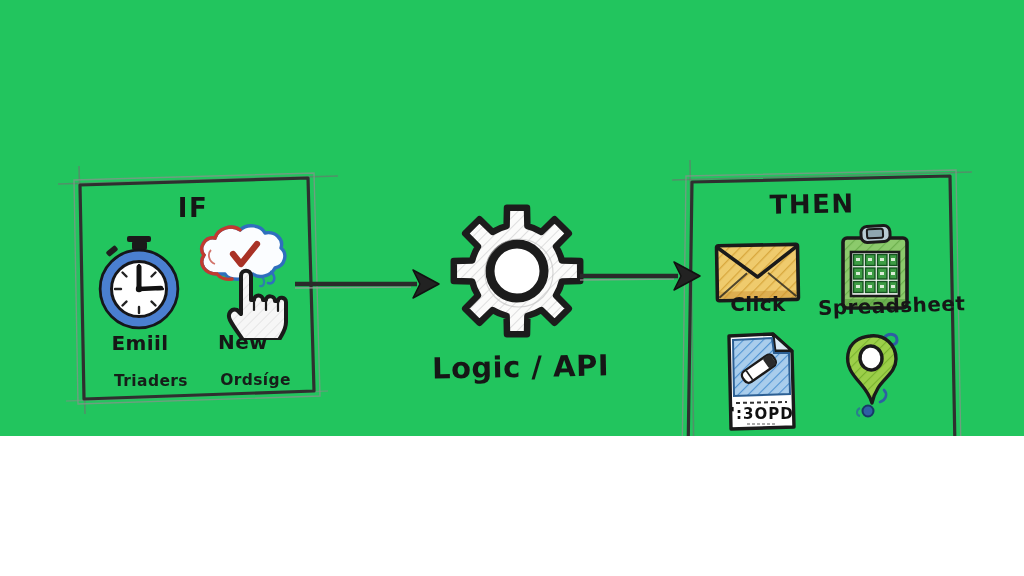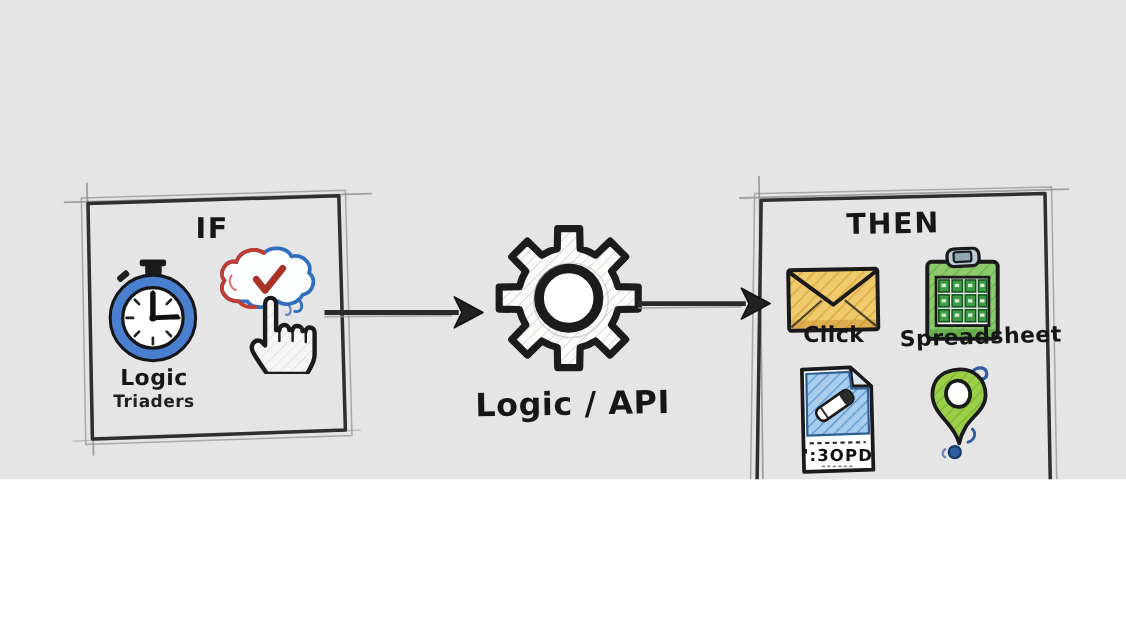--- a/index.html
+++ b/index.html
@@ -1,28 +1,28 @@
 <!DOCTYPE html>
 <html><head>
 <meta charset="utf-8">
 <style>
   html,body{margin:0;padding:0;background:#ffffff;}
   #canvas{
     position:relative;width:1024px;height:436px;overflow:hidden;
-    background:#e5e5e5;font-family:"DejaVu Sans",sans-serif;
+    background:#22c55e;font-family:"DejaVu Sans",sans-serif;
   }
   .abs{position:absolute;}
   .label{
     position:absolute;font-family:"DejaVu Sans",sans-serif;font-weight:700;
     color:#161616;text-align:center;line-height:1.08;letter-spacing:.4px;
     white-space:nowrap;
   }
   .title{font-size:26px;letter-spacing:1.5px;}
   .sub1{font-size:20px;}
-  .sub2{font-size:15.5px;margin-top:2px;opacity:.95;}
+  .sub2{font-size:15.5px;margin-top:18px;opacity:.95;text-align:right;}
   .action-label{font-size:20px;}
   .process-label{font-size:29px;letter-spacing:.5px;}
   .r-1{transform:rotate(-1deg);}
   .r-2{transform:rotate(-1.8deg);}
   svg{display:block;}
 </style>
 </head>
 <body>
 
 <div id="canvas">
@@ -87,22 +87,26 @@
       <path d="M22,88 C18,82 12,74 9,68 C6,62 10,56 16,58 L20,62 L20,24 C20,17 30,17 30,24 L30,48 L33,48 C33,42 42,42 42,48 L45,48 C45,43 54,43 54,49 L57,49 C57,44 65,45 65,50 L65,70 C65,78 61,82 58,88 Z" fill="url(#hw)" stroke="#1a1a1a" stroke-width="4" stroke-linejoin="round" stroke-linecap="round"></path>
       <g stroke="#1a1a1a" stroke-width="2.2" stroke-linecap="round">
         <line x1="33" y1="50" x2="33" y2="58"></line>
         <line x1="45" y1="50" x2="45" y2="58"></line>
         <line x1="57" y1="51" x2="57" y2="59"></line>
       </g>
     </g>
   </svg>
 
   <div class="label" style="left:92px;top:333px;width:96px;">
-    <div class="sub1">Logic</div>
+    <div class="sub1">Emiil</div>
     <div class="sub2">Triaders</div>
+  </div>
+  <div class="label" style="left:195px;top:332px;width:96px;">
+    <div class="sub1">New</div>
+    <div class="sub2">Ordsíge</div>
   </div>
 
   <svg class="abs" style="left:293px;top:266px;" width="150" height="36" viewBox="0 0 150 36">
     <line x1="2" y1="22" x2="118" y2="21" stroke="#9a9a9a" stroke-width="1.5" opacity=".8"></line>
     <line x1="2" y1="18" x2="124" y2="18" stroke="#2a2a2a" stroke-width="4.5"></line>
     <polygon points="120,4 146,18 120,32 127,18" fill="#222" stroke="#111" stroke-width="1.5" stroke-linejoin="round"></polygon>
   </svg>
 
   <svg class="abs" style="left:442px;top:196px;" width="150" height="150" viewBox="-75 -75 150 150">
     <defs>

